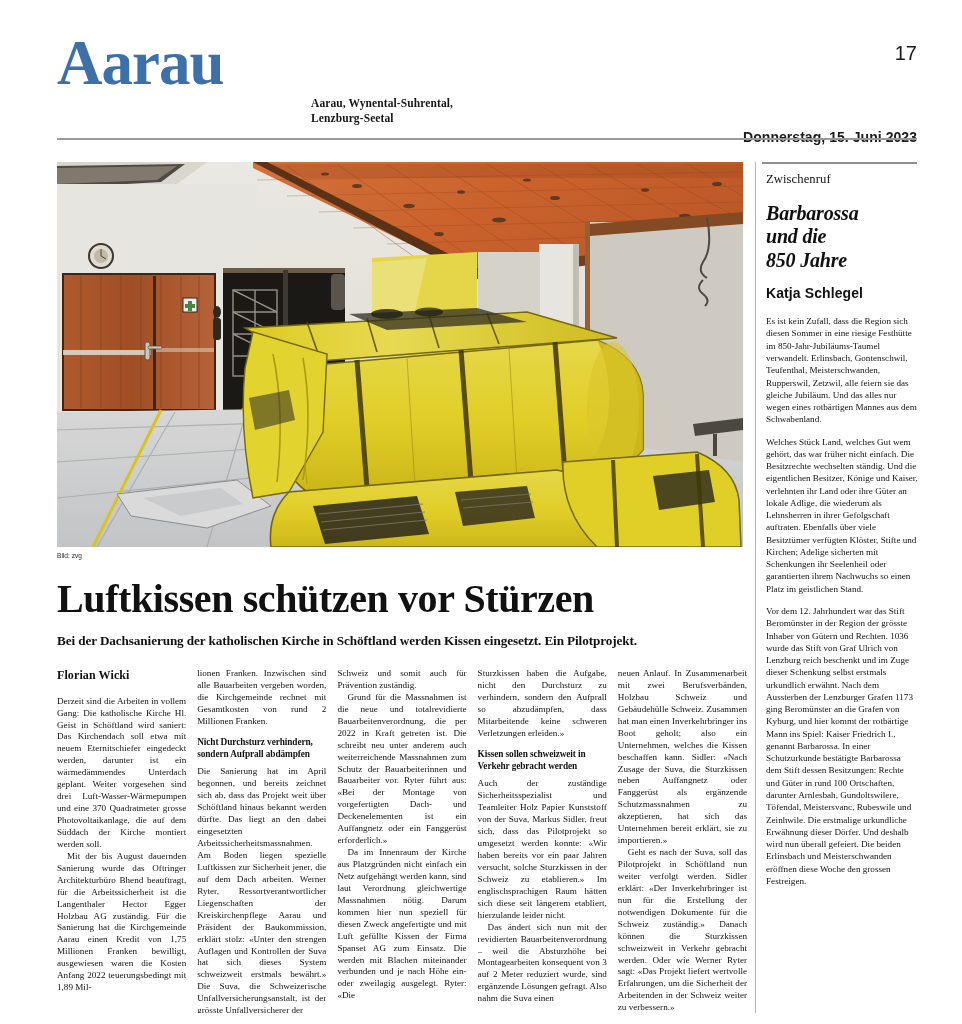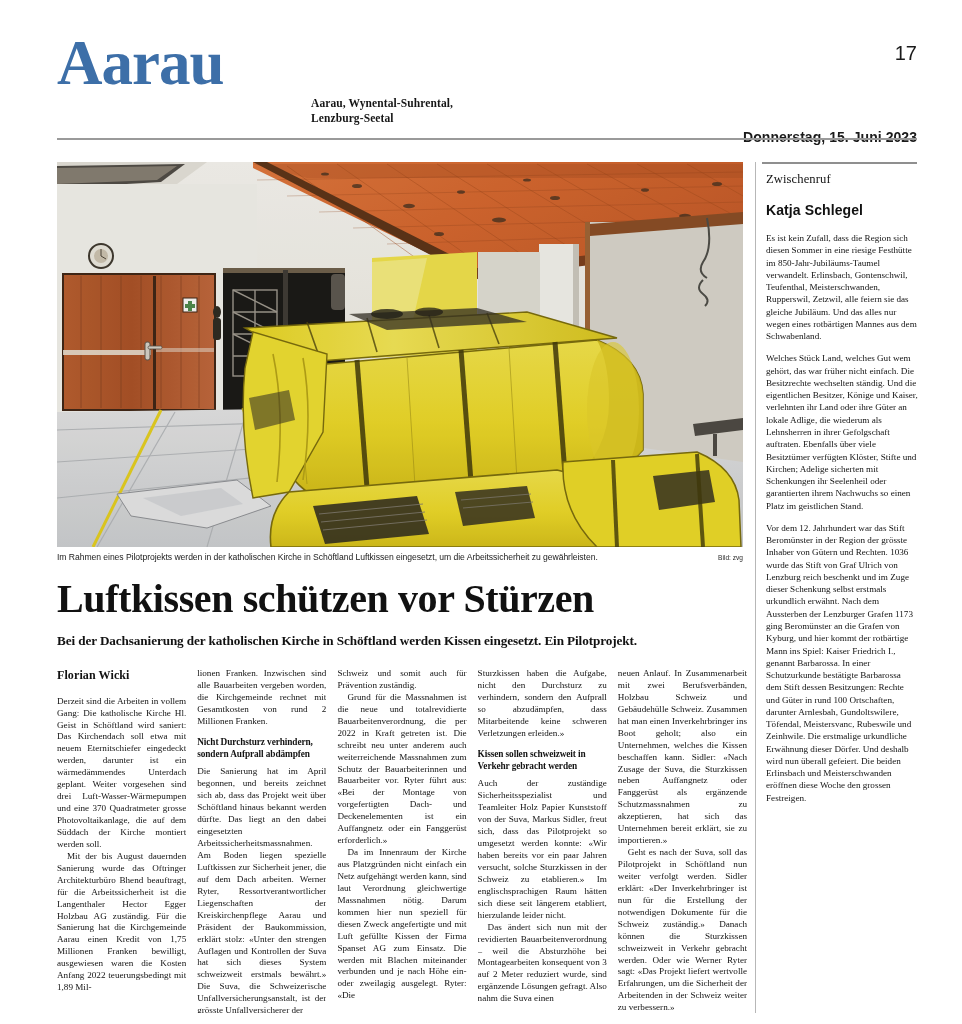--- a/index.html
+++ b/index.html
@@ -465,21 +465,20 @@
       <polygon points="636,262 686,256 686,268 638,274" fill="#4a4742"></polygon>
       <rect x="656" y="272" width="4" height="22" fill="#4a4742"></rect>
 
       <g opacity="0.10">
         <rect x="0" y="0" width="686" height="385" fill="#5a4f3a"></rect>
       </g>
     </svg>
   </div>
 
   <div class="caption-row">
-    <div class="caption">Im Rahmen eines Pilotprojekts werden in der katholischen Kirche in Schöftland Luftkissen eingesetzt, um die Arbeitssicherheit zu gewährleisten.</div>
     <div class="credit">Bild: zvg</div>
   </div>
 
   <div class="headline">Luftkissen schützen vor Stürzen</div>
   <div class="subhead">Bei der Dachsanierung der katholischen Kirche in Schöftland werden Kissen eingesetzt. Ein Pilotprojekt.</div>
 
   <div class="article">
 
     <div class="col">
       <div class="byline">Florian Wicki</div>
@@ -510,20 +509,25 @@
       <p>neuen Anlauf. In Zusammenarbeit mit zwei Berufsverbänden, Holzbau Schweiz und Gebäudehülle Schweiz. Zusammen hat man einen Inverkehrbringer ins Boot geholt; also ein Unternehmen, welches die Kissen beschaffen kann. Sidler: «Nach Zusage der Suva, die Sturzkissen neben Auffangnetz oder Fanggerüst als ergänzende Schutzmassnahmen zu akzeptieren, hat sich das Unternehmen bereit erklärt, sie zu importieren.»</p>
       <p class="indent">Geht es nach der Suva, soll das Pilotprojekt in Schöftland nun weiter verfolgt werden. Sidler erklärt: «Der Inverkehrbringer ist nun für die Erstellung der notwendigen Dokumente für die Schweiz zuständig.» Danach können die Sturzkissen schweizweit in Verkehr gebracht werden. Oder wie Werner Ryter sagt: «Das Projekt liefert wertvolle Erfahrungen, um die Sicherheit der Arbeitenden in der Schweiz weiter zu verbessern.»</p>
     </div>
 
   </div>
 
   <div class="sidebar-divider"></div>
   <div class="sidebar-rule"></div>
   <div class="sidebar">
     <div class="kicker">Zwischenruf</div>
+    <div class="sb-title">
+      <div>Barbarossa</div>
+      <div>und die</div>
+      <div>850 Jahre</div>
+    </div>
     <div class="sb-author">Katja Schlegel</div>
     <div class="sb-body">
       <p>Es ist kein Zufall, dass die Region sich diesen Sommer in eine riesige Festhütte im 850-Jahr-Jubiläums-Taumel verwandelt. Erlinsbach, Gontenschwil, Teufenthal, Meisterschwanden, Rupperswil, Zetzwil, alle feiern sie das gleiche Jubiläum. Und das alles nur wegen eines rotbärtigen Mannes aus dem Schwabenland.</p>
       <p>Welches Stück Land, welches Gut wem gehört, das war früher nicht einfach. Die Besitzrechte wechselten ständig. Und die eigentlichen Besitzer, Könige und Kaiser, verlehnten ihr Land oder ihre Güter an lokale Adlige, die wiederum als Lehnsherren in ihrer Gefolgschaft auftraten. Ebenfalls über viele Besitztümer verfügten Klöster, Stifte und Kirchen; Adelige sicherten mit Schenkungen ihr Seelenheil oder garantierten ihrem Nachwuchs so einen Platz im geistlichen Stand.</p>
       <p>Vor dem 12. Jahrhundert war das Stift Beromünster in der Region der grösste Inhaber von Gütern und Rechten. 1036 wurde das Stift von Graf Ulrich von Lenzburg reich beschenkt und im Zuge dieser Schenkung selbst erstmals urkundlich erwähnt. Nach dem Aussterben der Lenzburger Grafen 1173 ging Beromünster an die Grafen von Kyburg, und hier kommt der rotbärtige Mann ins Spiel: Kaiser Friedrich I., genannt Barbarossa. In einer Schutzurkunde bestätigte Barbarossa dem Stift dessen Besitzungen: Rechte und Güter in rund 100 Ortschaften, darunter Arnlesbah, Gundoltswilere, Töfendal, Meistersvanc, Rubeswile und Zeinhwile. Die erstmalige urkundliche Erwähnung dieser Dörfer. Und deshalb wird nun überall gefeiert. Die beiden Erlinsbach und Meisterschwanden eröffnen diese Woche den grossen Festreigen.</p>
     </div>
   </div>
 
 </div>
 

